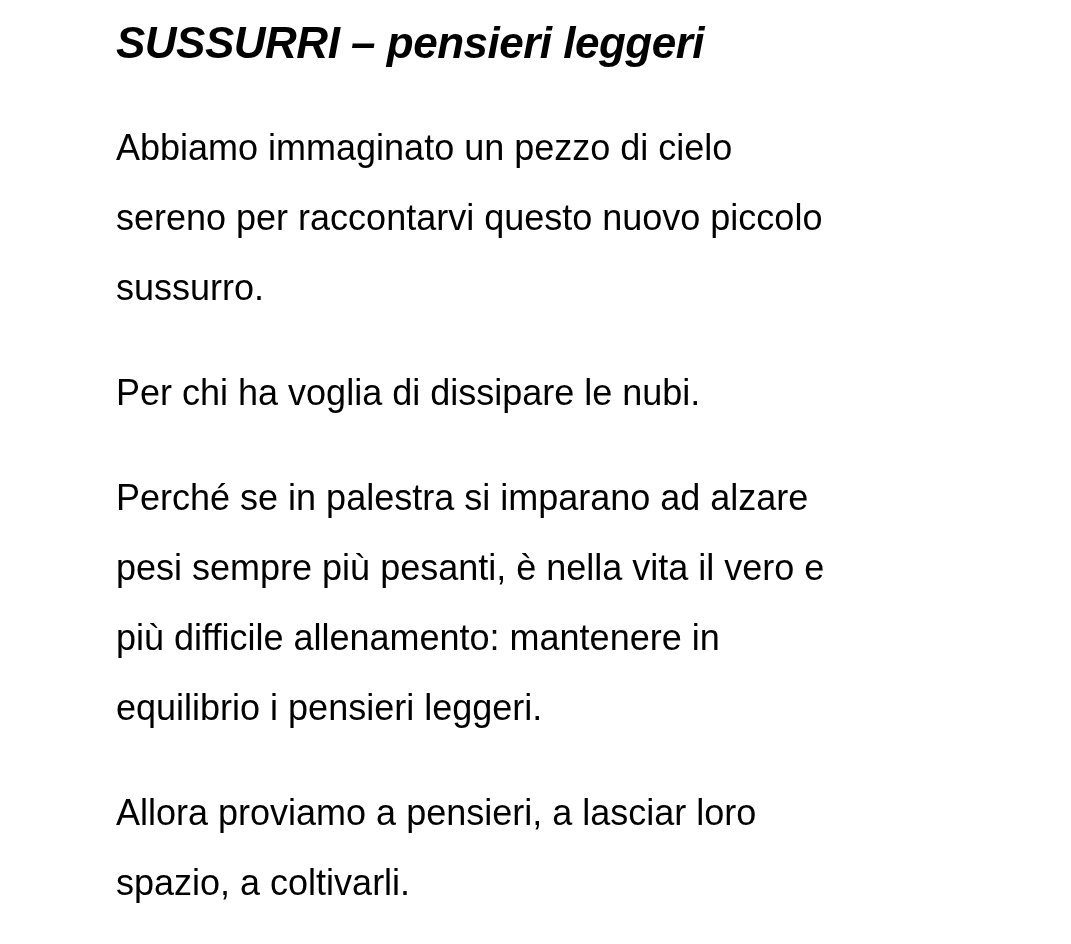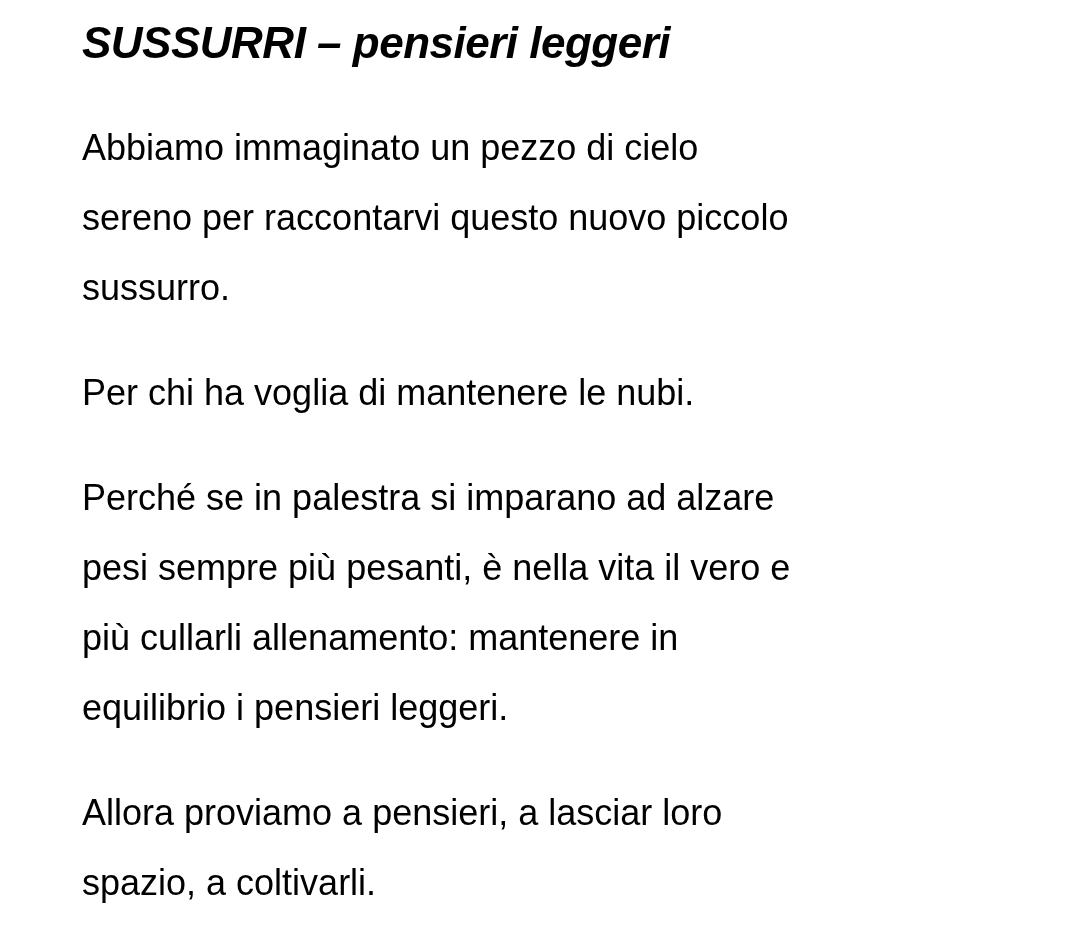--- a/index.html
+++ b/index.html
@@ -11,21 +11,21 @@
     width: 1071px;
     height: 944px;
     overflow: hidden;
     font-family: "Liberation Sans", "DejaVu Sans", sans-serif;
     color: #000000;
   }
   .page {
     box-sizing: border-box;
     width: 1071px;
     height: 944px;
-    padding: 8px 80px 0 82px;
+    padding: 8px 80px 0 116px;
     background: #ffffff;
   }
   .doc-title {
     margin: 0 0 35px 0;
     font-size: 44px;
     line-height: 70px;
     font-weight: bold;
     font-style: italic;
     letter-spacing: -0.5px;
     white-space: pre-line;
@@ -45,22 +45,22 @@
 </head>
 <body>
 
 <div class="page">
   <h1 class="doc-title">SUSSURRI – pensieri leggeri</h1>
 
   <p class="para">Abbiamo immaginato un pezzo di cielo
 sereno per raccontarvi questo nuovo piccolo
 sussurro.</p>
 
-  <p class="para">Per chi ha voglia di mantenere le nubi.</p>
+  <p class="para">Per chi ha voglia di dissipare le nubi.</p>
 
   <p class="para">Perché se in palestra si imparano ad alzare
 pesi sempre più pesanti, è nella vita il vero e
-più cullarli allenamento: mantenere in
+più difficile allenamento: mantenere in
 equilibrio i pensieri leggeri.</p>
 
   <p class="para">Allora proviamo a pensieri, a lasciar loro
 spazio, a coltivarli.</p>
 </div>
 
 </body></html>

